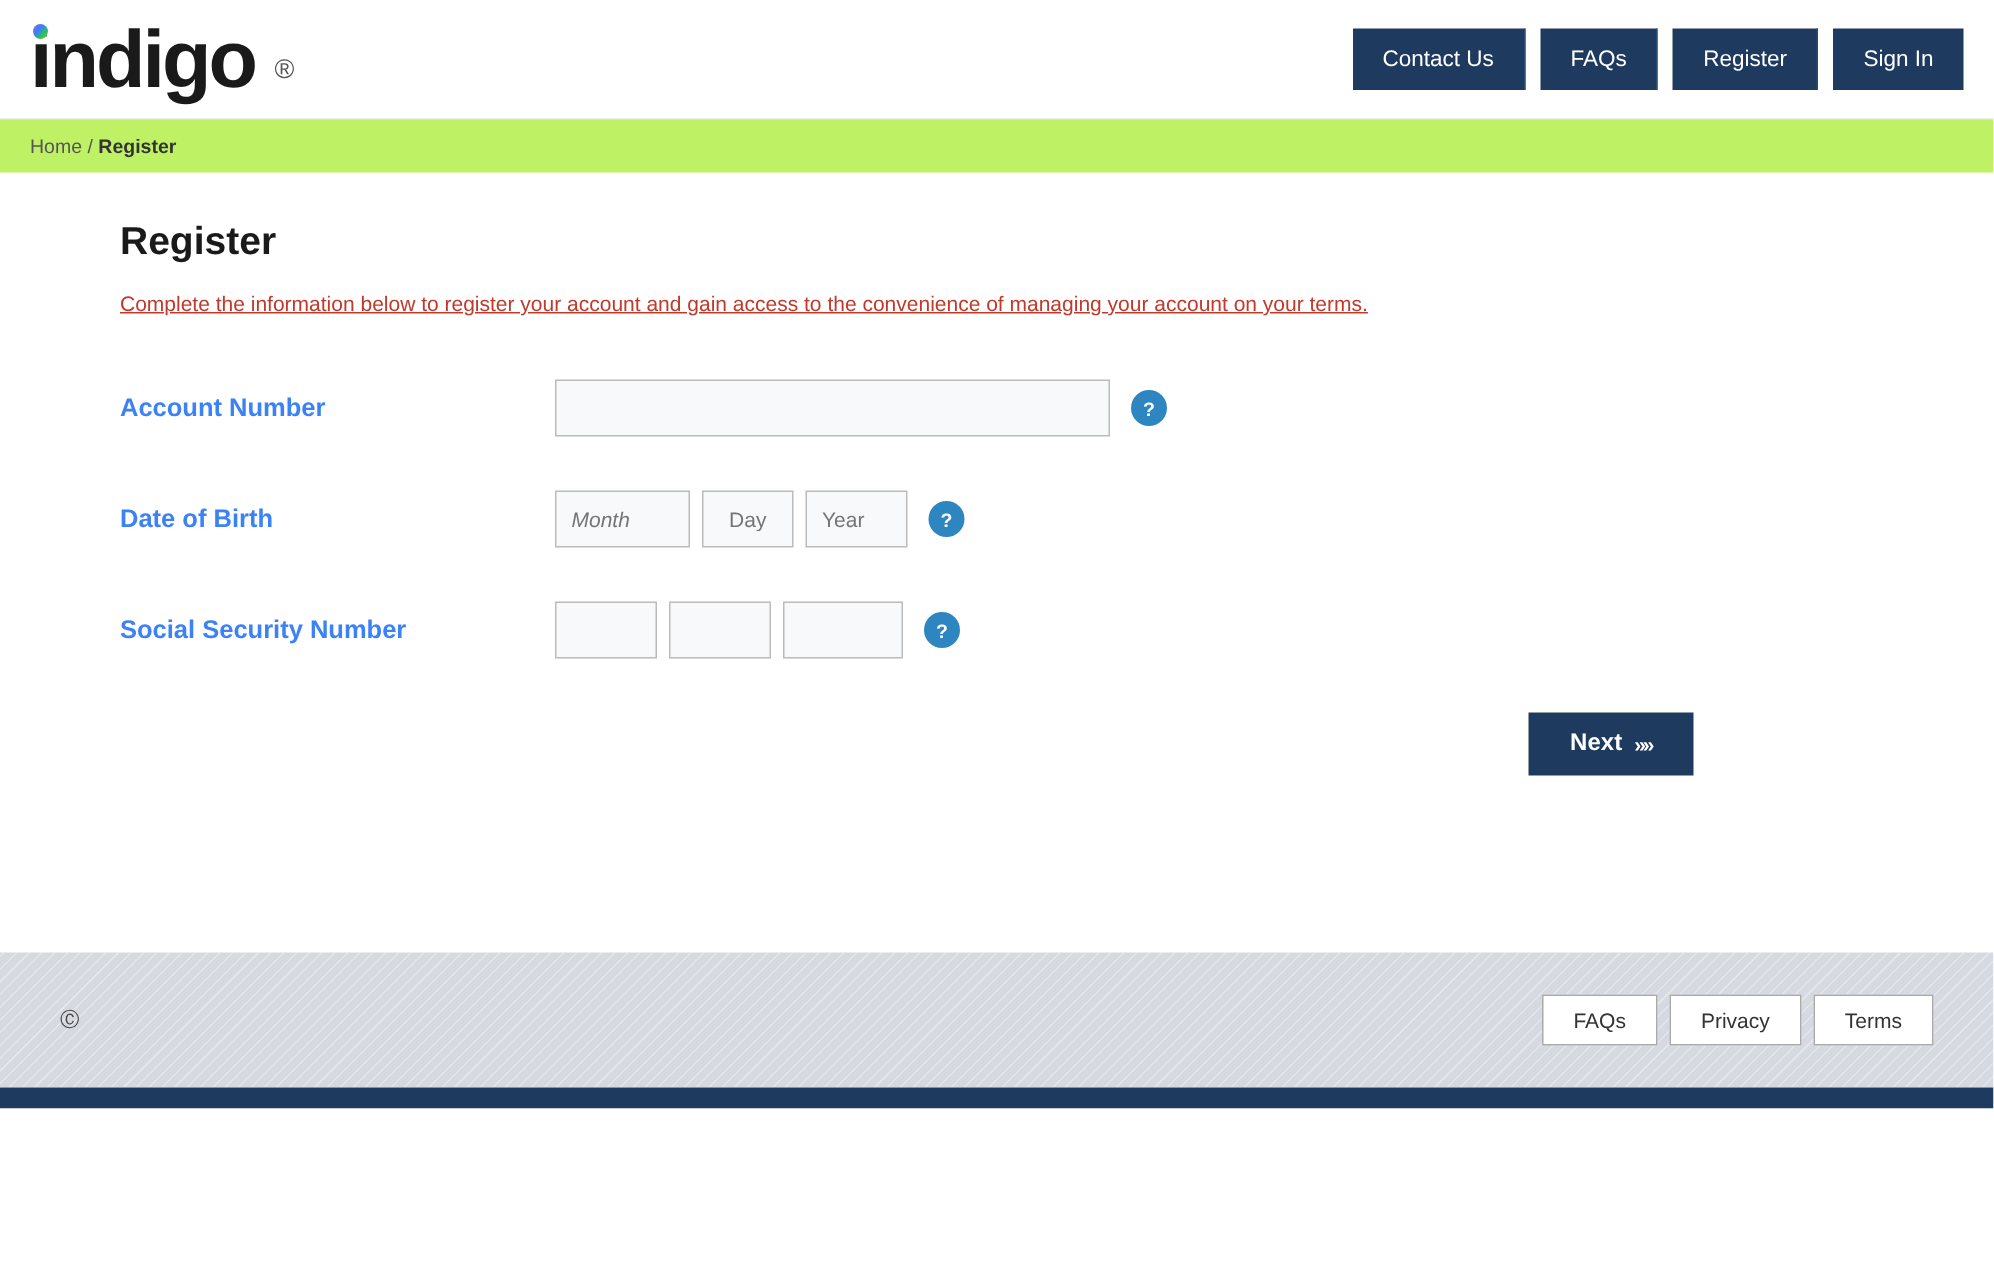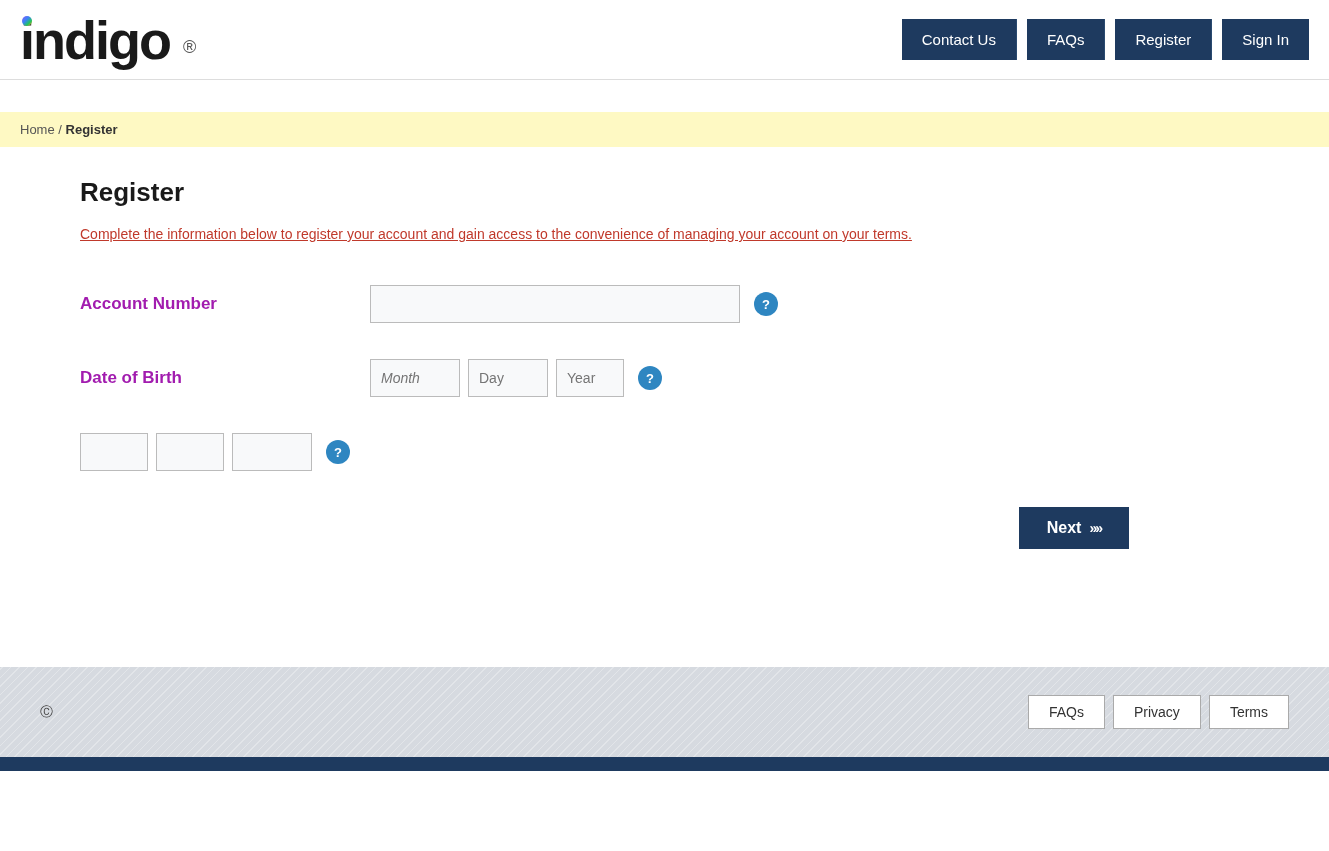--- a/index.html
+++ b/index.html
@@ -26,23 +26,22 @@
       border: none;
       padding: 12px 20px;
       font-size: 15px;
       cursor: pointer;
       border-right: 1px solid #2a4a70;
     }
     .nav-btn:last-child { border-right: none; }
 
     
     .breadcrumb-bar {
-      background: #fef9c3;
+      background: #bef264;
       padding: 10px 20px;
-      margin-top: 32px;
     }
     .breadcrumb {
       font-size: 13px;
       color: #555;
     }
     .breadcrumb a { color: #555; text-decoration: none; }
     .breadcrumb .current { font-weight: bold; color: #333; }
 
     
     .main-content {
@@ -65,21 +64,21 @@
 
     
     .form-row {
       display: flex;
       align-items: center;
       margin-bottom: 36px;
     }
     .form-label {
       font-size: 17px;
       font-weight: bold;
-      color: #a21caf;
+      color: #3b82f6;
       width: 290px;
       flex-shrink: 0;
     }
     .form-controls {
       display: flex;
       align-items: center;
       gap: 8px;
     }
     .form-input-full {
       width: 370px;
@@ -94,21 +93,21 @@
     .dob-input {
       height: 38px;
       border: 1px solid #bbb;
       padding: 6px 10px;
       font-size: 14px;
       background: #f8f9fa;
       outline: none;
       color: #888;
     }
     .dob-month { width: 90px; font-style: italic; }
-    .dob-day { width: 80px; }
+    .dob-day { width: 61px; text-align: center; }
     .dob-year { width: 68px; }
 
     .ssn-input {
       height: 38px;
       border: 1px solid #bbb;
       padding: 6px 10px;
       font-size: 14px;
       background: #f8f9fa;
       outline: none;
     }
@@ -248,20 +247,21 @@
     <label class="form-label">Date of Birth</label>
     <div class="form-controls">
       <input class="dob-input dob-month" type="text" placeholder="Month" style="">
       <input class="dob-input dob-day" type="text" placeholder="Day" style="">
       <input class="dob-input dob-year" type="text" placeholder="Year" style="">
       <span class="help-icon">?</span>
     </div>
   </div>
 
   <div class="form-row">
+    <label class="form-label">Social Security Number</label>
     <div class="form-controls">
       <input class="ssn-input ssn-1" type="text" style="">
       <input class="ssn-input ssn-2" type="text" style="">
       <input class="ssn-input ssn-3" type="text" style="">
       <span class="help-icon">?</span>
     </div>
   </div>
 
   <div class="btn-row">
     <button class="next-btn">

